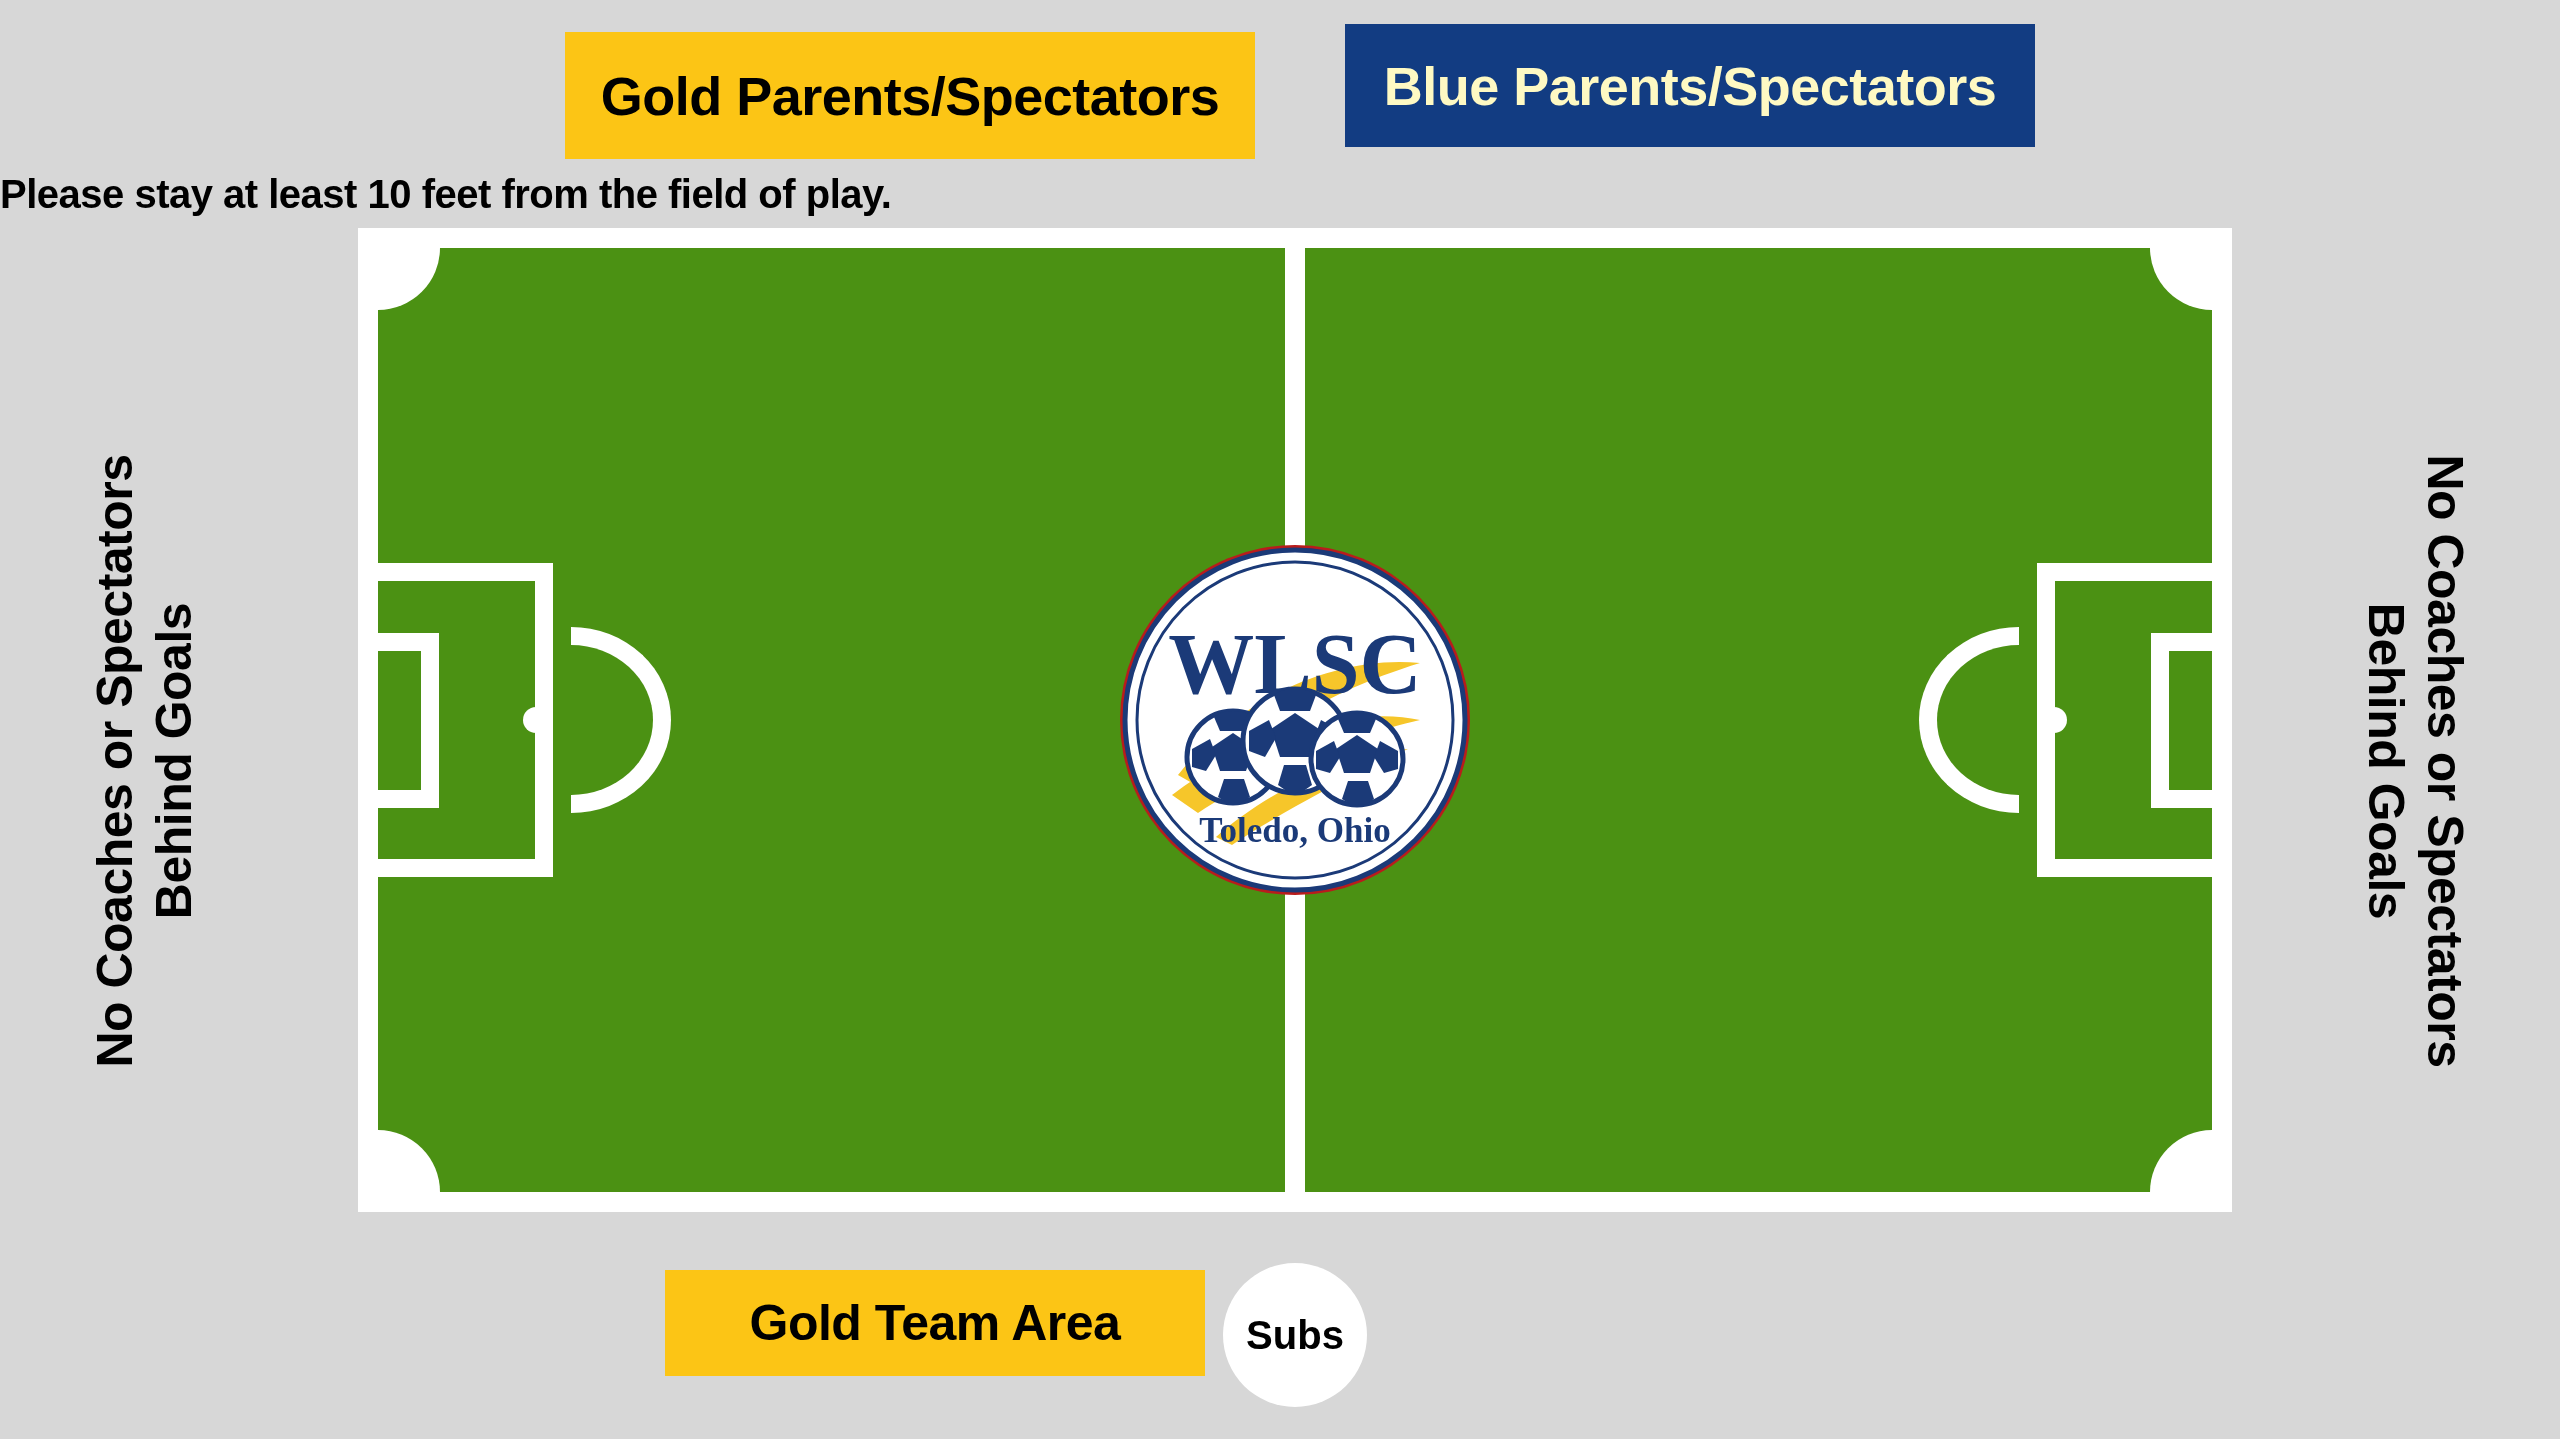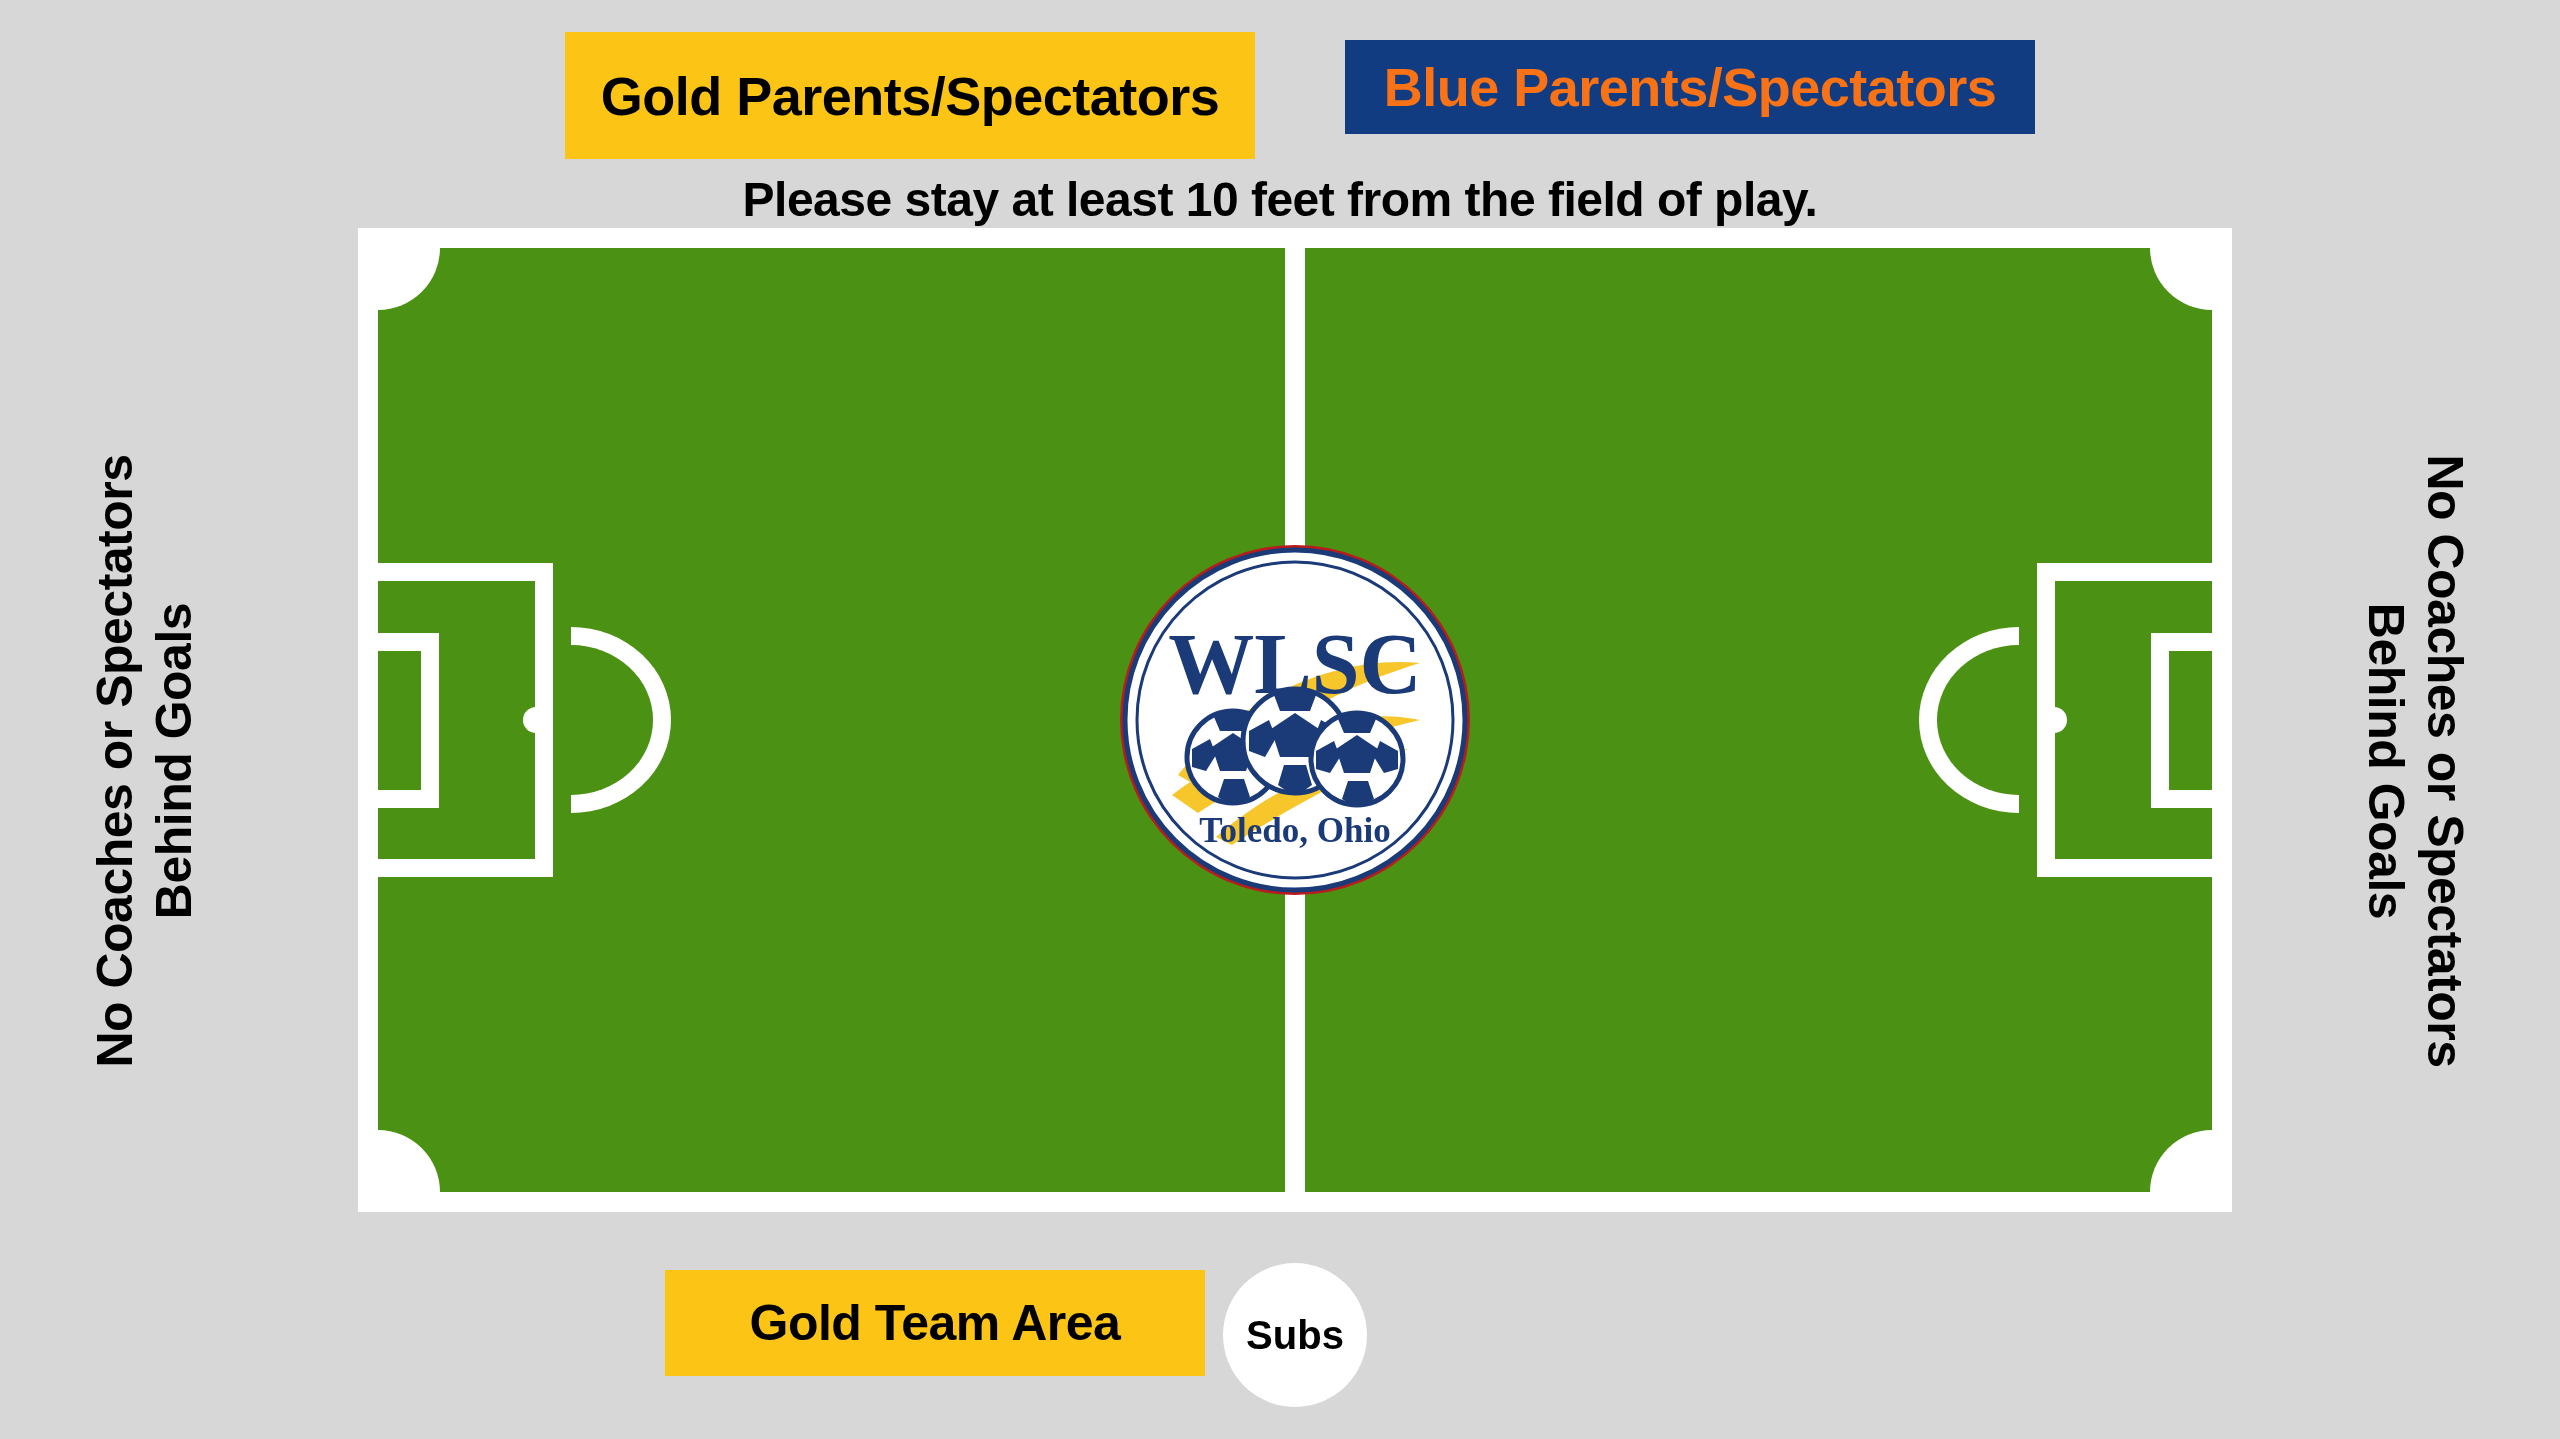--- a/index.html
+++ b/index.html
@@ -18,28 +18,27 @@
     font-weight:bold;
     font-size:54px;
     letter-spacing:-0.5px;
     white-space:nowrap;
   }
   #gold-banner{
     left:565px;top:32px;width:690px;height:127px;
     background:#fcc515;color:#000000;
   }
   #blue-banner{
-    left:1345px;top:40px;width:690px;height:94px;
-    background:#123c82;color:#f97316;
+    left:1345px;top:24px;width:690px;height:123px;
+    background:#123c82;color:#fef9c3;
   }
 
   #field-notice{
     position:absolute;left:0;top:172px;width:2560px;
-    text-align:center;
-    font-weight:bold;font-size:48px;color:#000;
+    font-weight:bold;font-size:40px;color:#000;
     letter-spacing:-0.5px;
   }
 
   
   .side-note{
     position:absolute;
     font-weight:bold;font-size:50px;color:#000;
     line-height:1.18;
     white-space:nowrap;
     letter-spacing:-0.5px;

